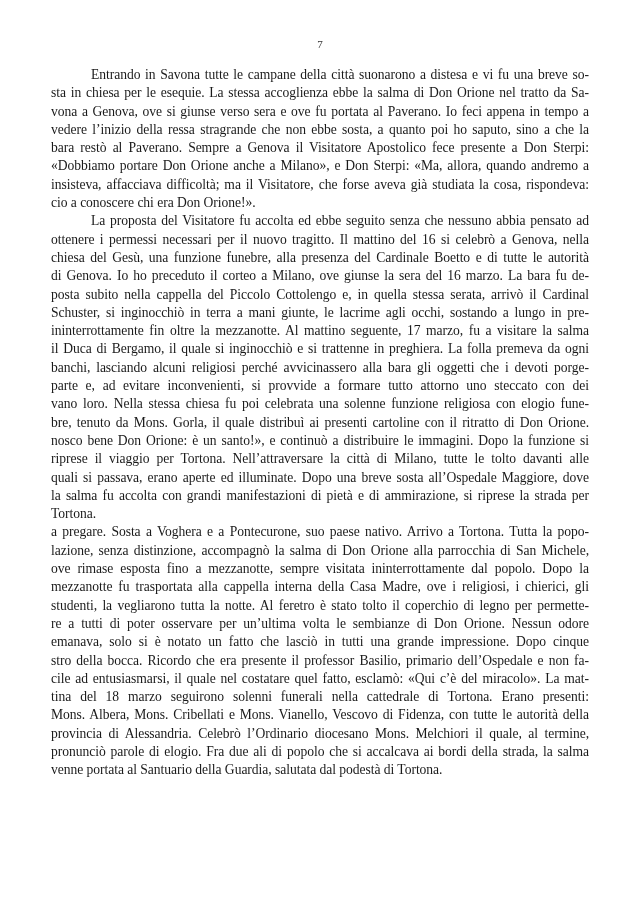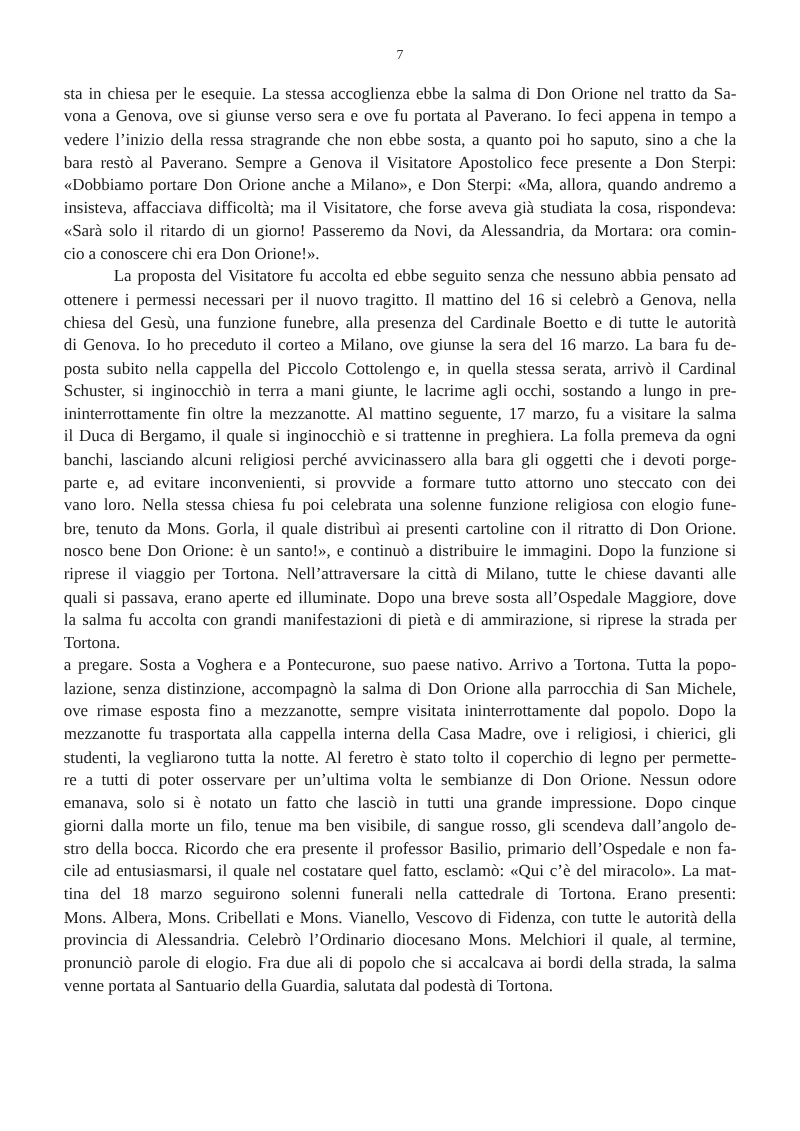--- a/index.html
+++ b/index.html
@@ -47,57 +47,56 @@
       text-align-last: left;
     }
   </style>
 </head>
 <body>
 
 <div class="page-number">7</div>
 
 <div class="body-text">
   <div class="paragraph">
+    <span class="line indent">Entrando in Savona tutte le campane della città suonarono a distesa e vi fu una breve so-</span>
     <span class="line">sta in chiesa per le esequie. La stessa accoglienza ebbe la salma di Don Orione nel tratto da Sa-</span>
     <span class="line">vona a Genova, ove si giunse verso sera e ove fu portata al Paverano. Io feci appena in tempo a</span>
     <span class="line">vedere l’inizio della ressa stragrande che non ebbe sosta, a quanto poi ho saputo, sino a che la</span>
     <span class="line">bara restò al Paverano. Sempre a Genova il Visitatore Apostolico fece presente a Don Sterpi:</span>
     <span class="line">«Dobbiamo portare Don Orione anche a Milano», e Don Sterpi: «Ma, allora, quando andremo a</span>
     <span class="line">insisteva, affacciava difficoltà; ma il Visitatore, che forse aveva già studiata la cosa, rispondeva:</span>
-    <span class="line">«Sarà solo il ritardo di un giorno! Passeremo da Novi, da Alessandria, da Mortara: ora comin-</span>
     <span class="line last">cio a conoscere chi era Don Orione!».</span>
   </div>
   <div class="paragraph">
     <span class="line indent">La proposta del Visitatore fu accolta ed ebbe seguito senza che nessuno abbia pensato ad</span>
     <span class="line">ottenere i permessi necessari per il nuovo tragitto. Il mattino del 16 si celebrò a Genova, nella</span>
     <span class="line">chiesa del Gesù, una funzione funebre, alla presenza del Cardinale Boetto e di tutte le autorità</span>
     <span class="line">di Genova. Io ho preceduto il corteo a Milano, ove giunse la sera del 16 marzo. La bara fu de-</span>
     <span class="line">posta subito nella cappella del Piccolo Cottolengo e, in quella stessa serata, arrivò il Cardinal</span>
     <span class="line">Schuster, si inginocchiò in terra a mani giunte, le lacrime agli occhi, sostando a lungo in pre-</span>
     <span class="line">ininterrottamente fin oltre la mezzanotte. Al mattino seguente, 17 marzo, fu a visitare la salma</span>
     <span class="line">il Duca di Bergamo, il quale si inginocchiò e si trattenne in preghiera. La folla premeva da ogni</span>
     <span class="line">banchi, lasciando alcuni religiosi perché avvicinassero alla bara gli oggetti che i devoti porge-</span>
     <span class="line">parte e, ad evitare inconvenienti, si provvide a formare tutto attorno uno steccato con dei</span>
     <span class="line">vano loro. Nella stessa chiesa fu poi celebrata una solenne funzione religiosa con elogio fune-</span>
     <span class="line">bre, tenuto da Mons. Gorla, il quale distribuì ai presenti cartoline con il ritratto di Don Orione.</span>
     <span class="line">nosco bene Don Orione: è un santo!», e continuò a distribuire le immagini. Dopo la funzione si</span>
-    <span class="line">riprese il viaggio per Tortona. Nell’attraversare la città di Milano, tutte le chiese davanti alle</span>
+    <span class="line">riprese il viaggio per Tortona. Nell’attraversare la città di Milano, tutte le tolto davanti alle</span>
     <span class="line">quali si passava, erano aperte ed illuminate. Dopo una breve sosta all’Ospedale Maggiore, dove</span>
     <span class="line">la salma fu accolta con grandi manifestazioni di pietà e di ammirazione, si riprese la strada per</span>
     <span class="line last">Tortona.</span>
   </div>
   <div class="paragraph">
     <span class="line">a pregare. Sosta a Voghera e a Pontecurone, suo paese nativo. Arrivo a Tortona. Tutta la popo-</span>
     <span class="line">lazione, senza distinzione, accompagnò la salma di Don Orione alla parrocchia di San Michele,</span>
     <span class="line">ove rimase esposta fino a mezzanotte, sempre visitata ininterrottamente dal popolo. Dopo la</span>
     <span class="line">mezzanotte fu trasportata alla cappella interna della Casa Madre, ove i religiosi, i chierici, gli</span>
     <span class="line">studenti, la vegliarono tutta la notte. Al feretro è stato tolto il coperchio di legno per permette-</span>
     <span class="line">re a tutti di poter osservare per un’ultima volta le sembianze di Don Orione. Nessun odore</span>
     <span class="line">emanava, solo si è notato un fatto che lasciò in tutti una grande impressione. Dopo cinque</span>
-    <span class="line">giorni dalla morte un filo, tenue ma ben visibile, di sangue rosso, gli scendeva dall’angolo de-</span>
     <span class="line">stro della bocca. Ricordo che era presente il professor Basilio, primario dell’Ospedale e non fa-</span>
     <span class="line">cile ad entusiasmarsi, il quale nel costatare quel fatto, esclamò: «Qui c’è del miracolo». La mat-</span>
     <span class="line">tina del 18 marzo seguirono solenni funerali nella cattedrale di Tortona. Erano presenti:</span>
     <span class="line">Mons. Albera, Mons. Cribellati e Mons. Vianello, Vescovo di Fidenza, con tutte le autorità della</span>
     <span class="line">provincia di Alessandria. Celebrò l’Ordinario diocesano Mons. Melchiori il quale, al termine,</span>
     <span class="line">pronunciò parole di elogio. Fra due ali di popolo che si accalcava ai bordi della strada, la salma</span>
     <span class="line last">venne portata al Santuario della Guardia, salutata dal podestà di Tortona.</span>
   </div>
 </div>
 

